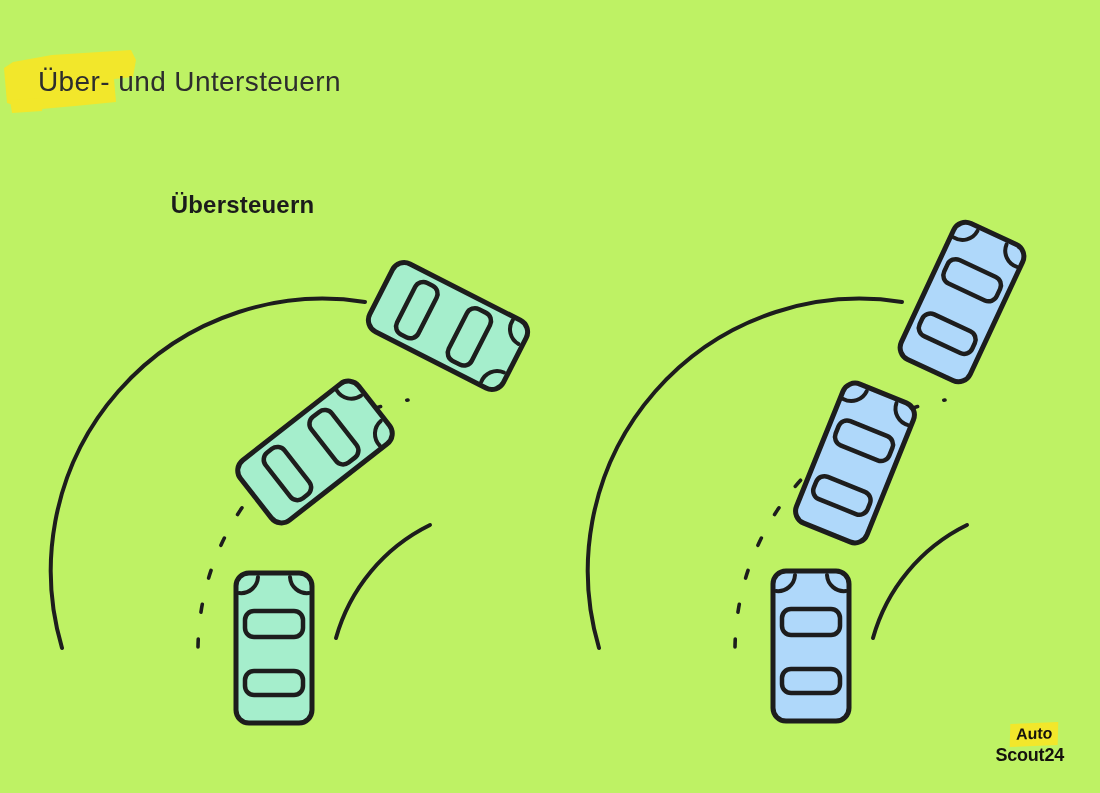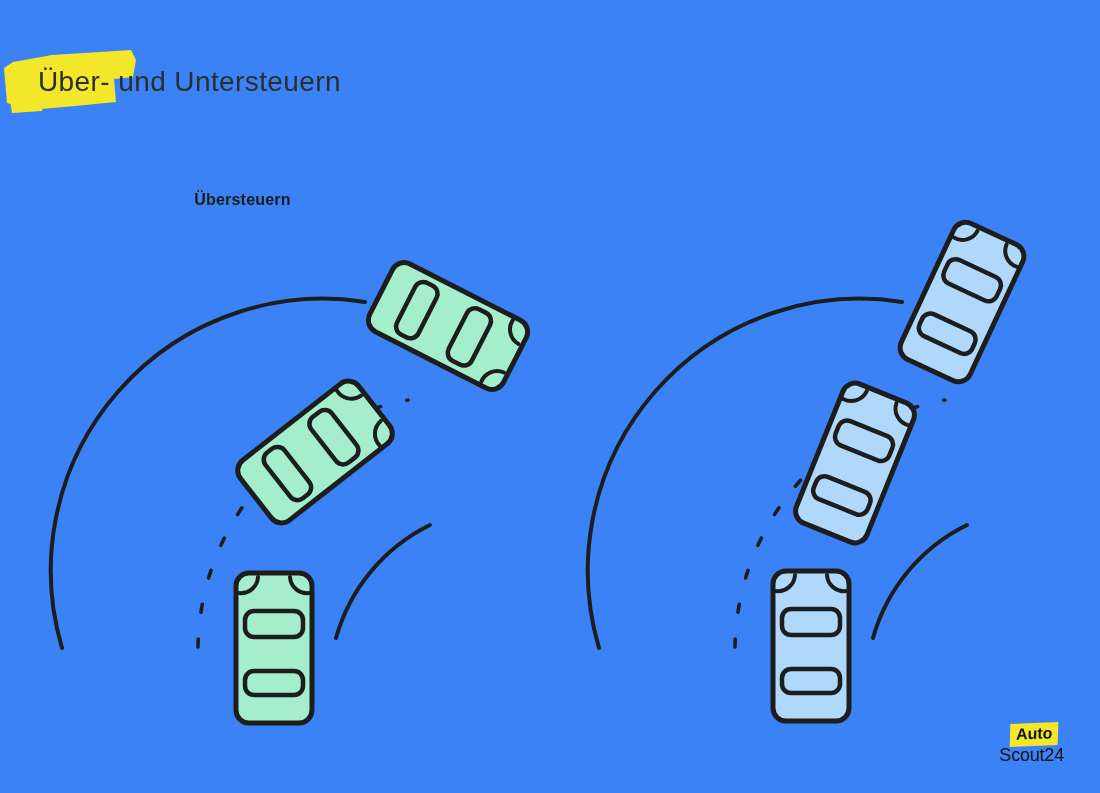--- a/index.html
+++ b/index.html
@@ -5,21 +5,21 @@
   html, body {
     margin: 0;
     padding: 0;
     background: #ffffff;
     font-family: "Liberation Sans", sans-serif;
   }
   .stage {
     position: relative;
     width: 1100px;
     height: 793px;
-    background: #3b82f6;
+    background: #bef264;
     overflow: hidden;
   }
   .stage > svg {
     position: absolute;
     left: 0;
     top: 0;
   }
   .page-title {
     position: absolute;
     left: 38px;
@@ -29,21 +29,21 @@
     letter-spacing: 0.4px;
     color: #2d2d2d;
     white-space: nowrap;
     z-index: 2;
   }
   .diagram-heading {
     position: absolute;
     top: 191px;
     width: 245px;
     text-align: center;
-    font-size: 16px;
+    font-size: 24px;
     font-weight: 700;
     letter-spacing: 0.2px;
     color: #1b1b1b;
     z-index: 2;
   }
   .heading-left  { left: 120px; }
   .heading-right { left: 678px; }
   .logo {
     position: absolute;
     left: 978px;
@@ -59,21 +59,21 @@
     transform: rotate(-2.5deg) skewX(-4deg);
     font-size: 16px;
     font-weight: 700;
     color: #15120d;
     line-height: 1.1;
   }
   .logo-text {
     display: block;
     margin-top: -1px;
     font-size: 18px;
-    font-weight: 400;
+    font-weight: 700;
     letter-spacing: -0.2px;
     color: #15120d;
     white-space: nowrap;
   }
 </style>
 </head>
 <body>
 
 <div class="stage">
 

